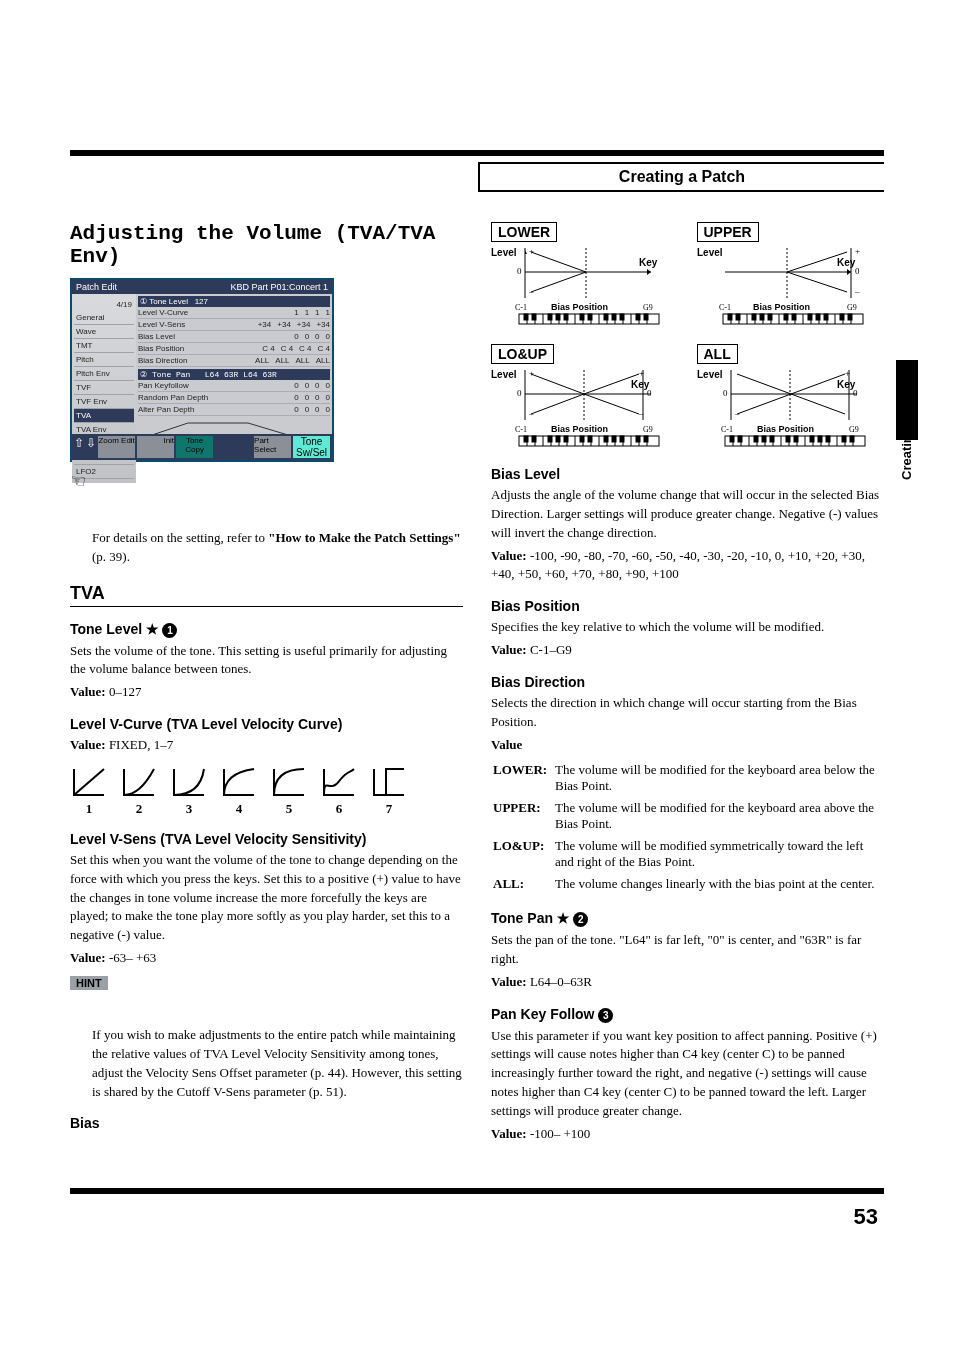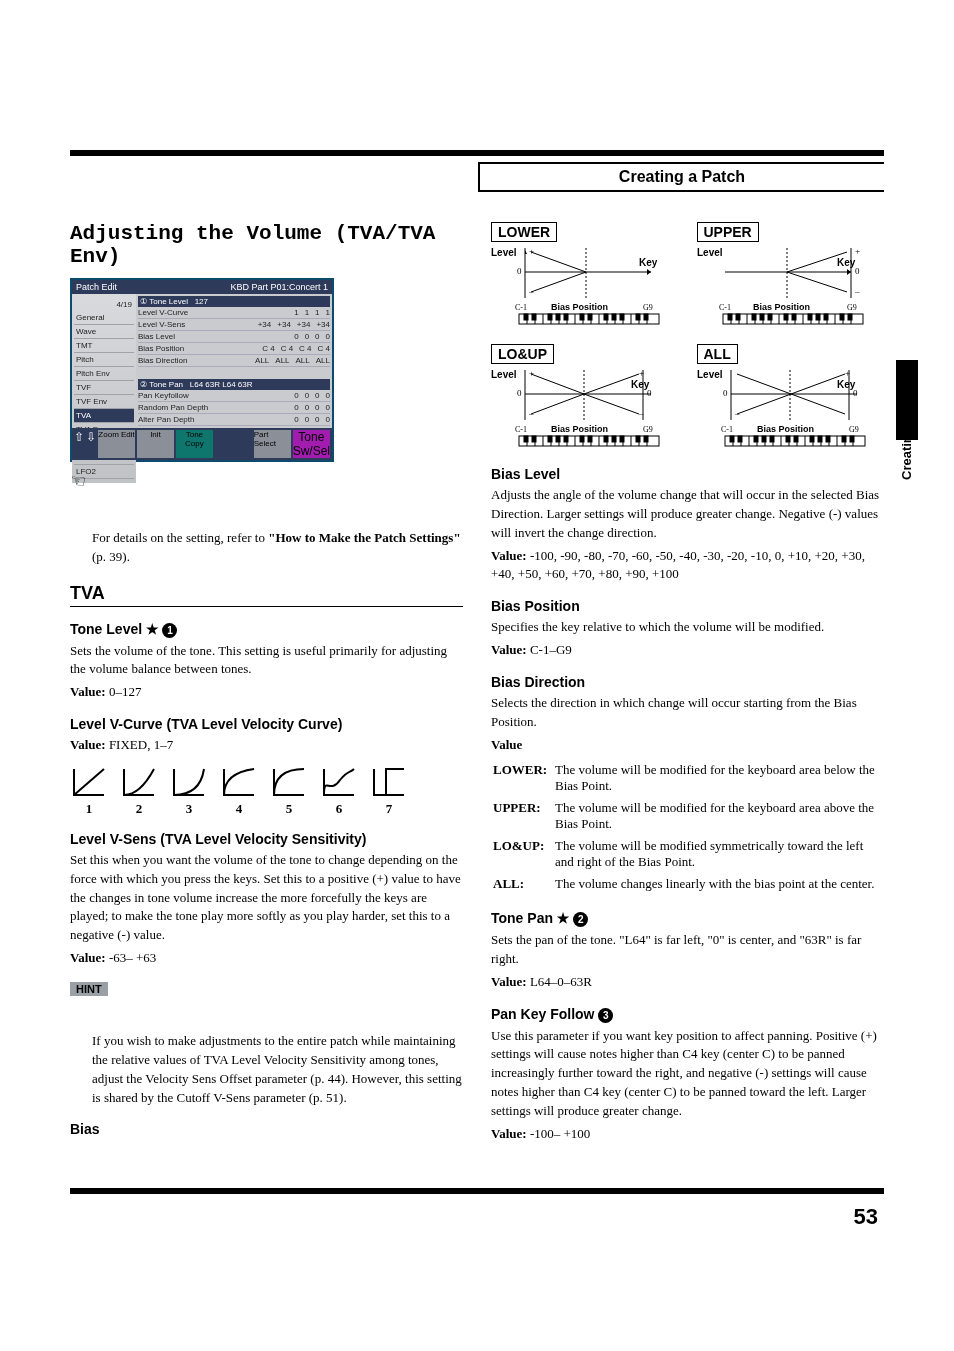--- a/index.html
+++ b/index.html
@@ -112,21 +112,21 @@
   .val { }
   .val b { font-family: "Times New Roman", serif; }
   .hint-label {
     display: inline-block;
     background: #9aa0a6;
     color: #000;
     font-family: Arial, Helvetica, sans-serif;
     font-weight: bold;
     font-size: 11px;
     padding: 1px 6px;
-    margin-top: 10px;
+    margin-top: 4px;
   }
   .indent { margin-left: 22px; margin-top: 35px; }
   .screenshot-box {
     width: 260px;
     height: 180px;
     background: #c9cbcf;
     border: 2px solid #0c4a6e;
     position: relative;
     margin: 4px 0 6px 0;
     font-family: Arial, Helvetica, sans-serif;
@@ -277,21 +277,21 @@
                 <span>C 4</span>
                 <span>C 4</span>
               </div>
             <div class="sb-row">
                 <span style="flex:2">Bias Direction</span>
                 <span>ALL</span>
                 <span>ALL</span>
                 <span>ALL</span>
                 <span>ALL</span>
               </div>
-            <div class="sb-rowh" style="margin-top:12px;"><span>②</span> <span>Tone Pan</span> &nbsp;&nbsp;<span>L64</span> <span>63R</span> <span>L64</span> <span>63R</span></div>
+            <div class="sb-rowh" style="margin-top:2px;font-family:Liberation Mono, monospace;"><span>②</span> <span>Tone Pan</span> &nbsp;&nbsp;<span>L64</span> <span>63R</span> <span>L64</span> <span>63R</span></div>
             <div class="sb-row">
                 <span style="flex:2">Pan Keyfollow</span>
                 <span>0</span>
                 <span>0</span>
                 <span>0</span>
                 <span>0</span>
               </div>
             <div class="sb-row">
                 <span style="flex:2">Random Pan Depth</span>
                 <span>0</span>
@@ -308,25 +308,25 @@
               </div>
             <svg width="180" height="26" style="margin-top:2px">
                 <polyline points="5,20 50,5 110,5 160,20" fill="none" stroke="#333" stroke-width="1"></polyline>
               </svg>
           </div>
         </div>
         <div style="position:absolute;bottom:0;left:0;right:0;display:flex;gap:2px;background:#2e3a5a;padding:2px;">
           <span style="color:#fff;font-size:12px">⇧</span>
             <span style="color:#fff;font-size:12px">⇩</span>
           <span style="flex:1;background:#8a8f98;color:#000;text-align:center;font-size:8px">Zoom Edit</span>
-          <span style="flex:1;background:#8a8f98;color:#000;text-align:center;font-size:8px">Init</span>
+          <span style="flex:1;background:#8a8f98;color:#000;text-align:right;font-size:8px">Init</span>
           <span style="flex:1;background:#0f766e;color:#000;text-align:center;font-size:8px">Tone Copy</span>
           <span style="flex:1"></span>
           <span style="flex:1;background:#8a8f98;color:#000;text-align:left;font-size:8px">Part Select</span>
-          <span style="flex:1;background:#a21caf;color:#000;text-align:center;font-size:12px">Tone Sw/Sel</span>
+          <span style="flex:1;background:#5eead4;color:#000;text-align:center;font-size:10px">Tone Sw/Sel</span>
         </div>
       </div>
 
       <p>
         <span class="pointing-hand">☞</span>
       </p>
       <p class="indent">
         <span>For details on the setting, refer to </span><b>"How to Make the Patch Settings"</b><span> (p. 39).</span>
       </p>
 

